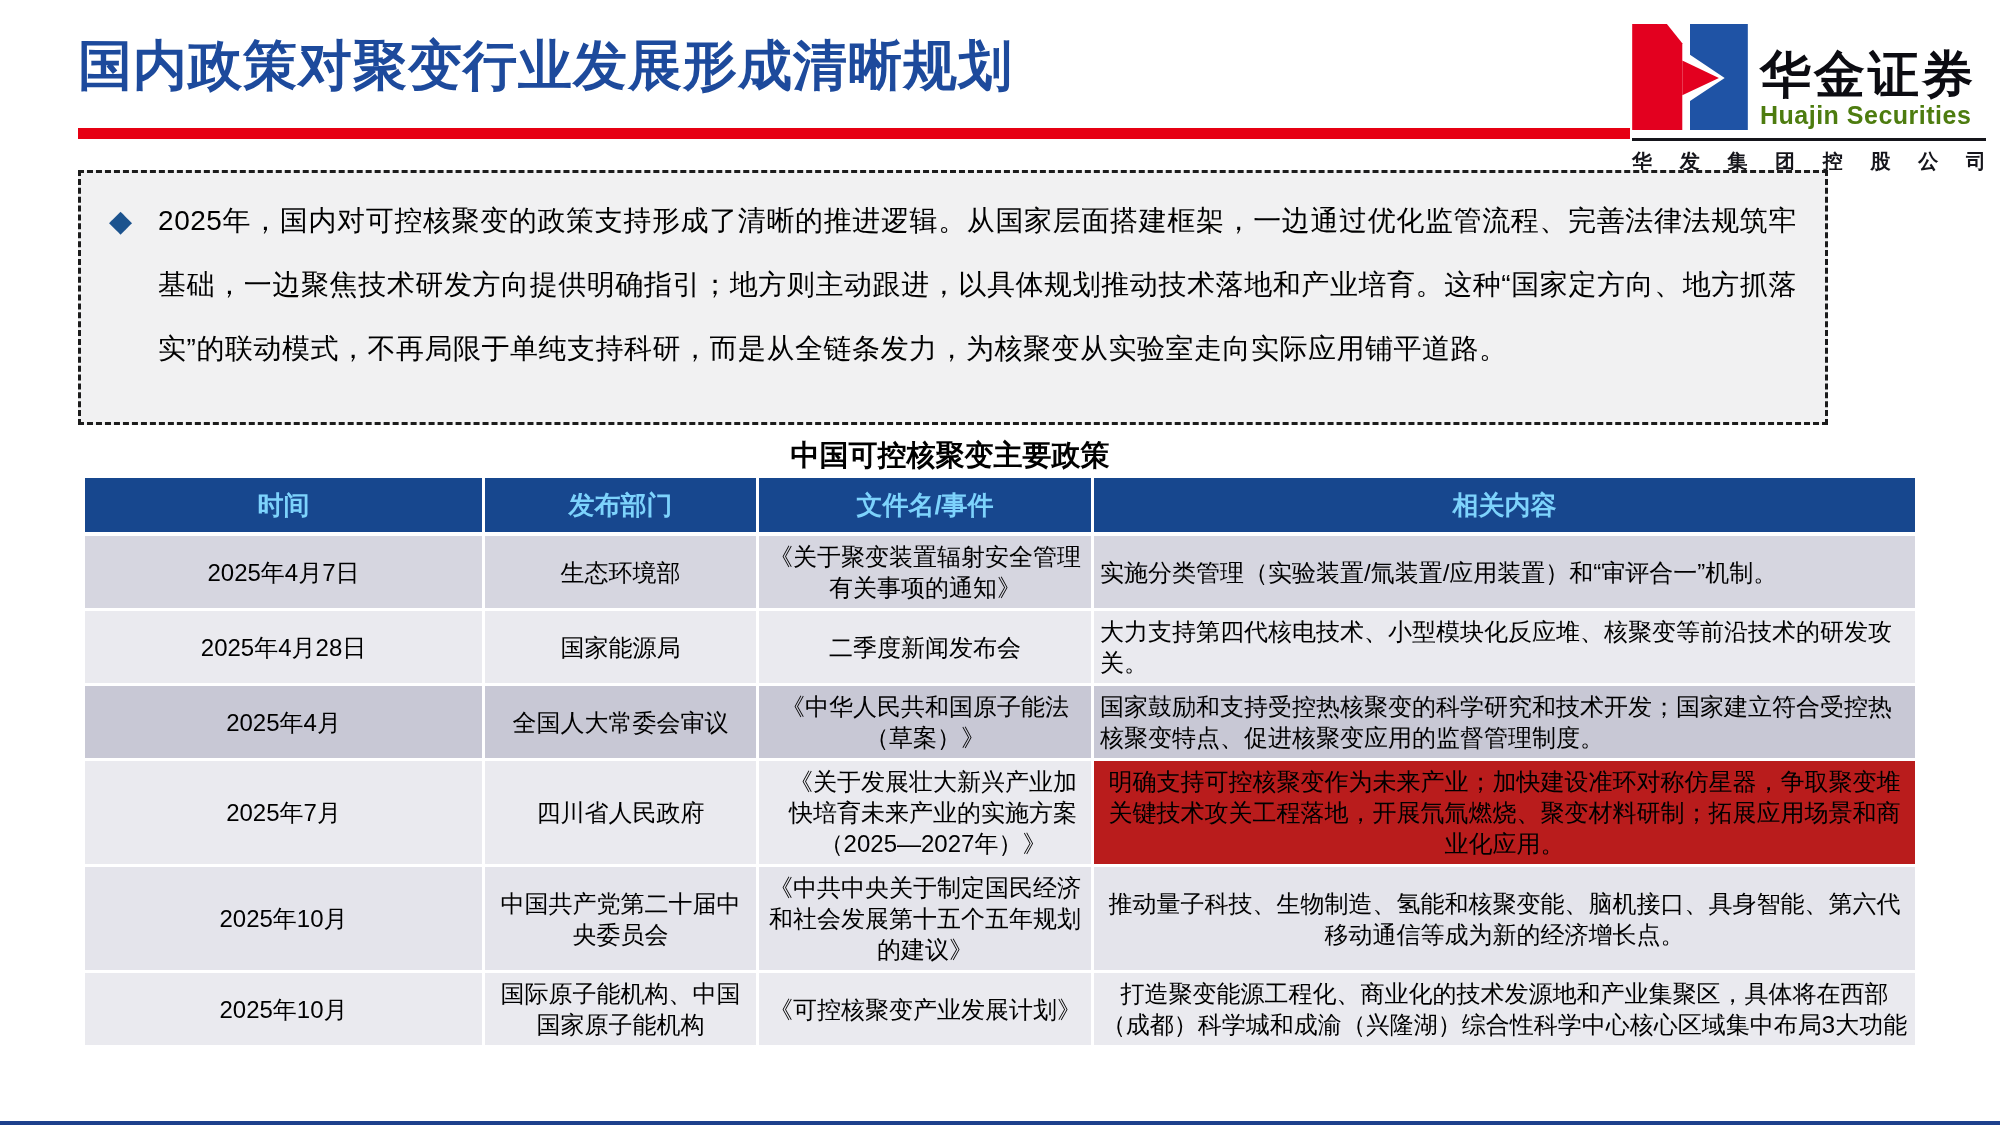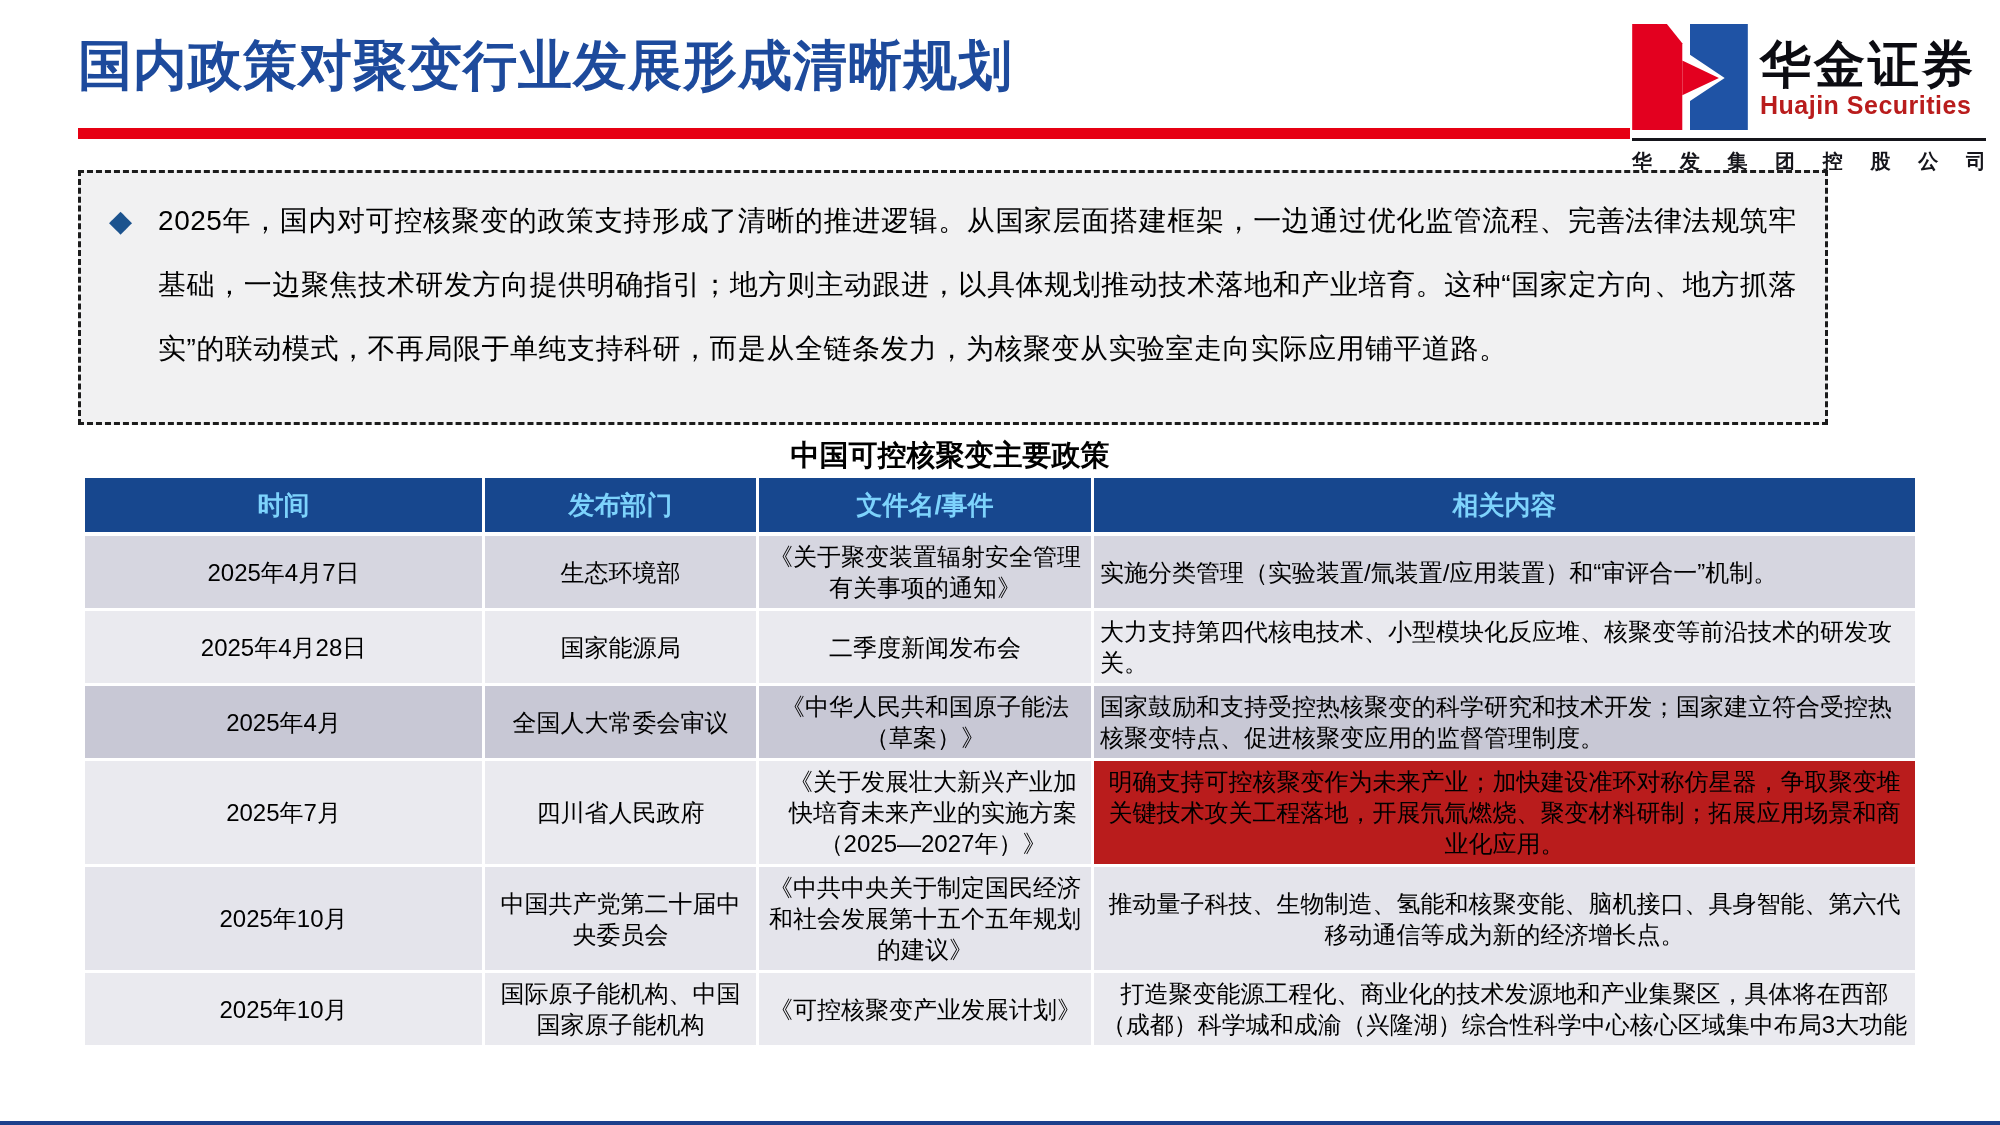--- a/index.html
+++ b/index.html
@@ -7,25 +7,25 @@
     position:relative;width:2000px;height:1125px;background:#ffffff;overflow:hidden;
     font-family:"Liberation Sans","DejaVu Sans",sans-serif;color:#000;
   }
   
   .page-title{
     position:absolute;left:78px;top:30px;width:1500px;
     font-size:54px;font-weight:900;color:#1d4a9c;letter-spacing:1px;white-space:nowrap;
   }
   .red-rule{position:absolute;left:78px;top:128px;width:1552px;height:11px;background:#e60013;}
   .logo{position:absolute;top:24px;right:14px;width:354px;}
-  .logo-top{display:flex;align-items:center;}
+  .logo-top{display:flex;align-items:flex-end;}
   .logo-mark{width:116px;height:106px;flex:0 0 auto;margin-right:12px;}
   .logo-names{display:flex;flex-direction:column;justify-content:center;padding-top:4px;}
   .logo-cn{font-size:51px;font-weight:900;color:#0c0c12;letter-spacing:3px;line-height:1.05;white-space:nowrap;}
-  .logo-en{font-size:25px;font-weight:800;color:#b91c1c;letter-spacing:0.5px;line-height:1.15;white-space:nowrap;}
+  .logo-en{font-size:25px;font-weight:800;color:#4d7c0f;letter-spacing:0.5px;line-height:1.15;white-space:nowrap;}
   .logo-rule{height:3px;background:#15151b;margin-top:8px;}
   .logo-tagline{
     margin-top:7px;font-size:20px;font-weight:800;color:#15151b;
     display:flex;justify-content:space-between;white-space:nowrap;
   }
   
   .summary-box{
     position:absolute;left:78px;top:170px;width:1750px;height:255px;box-sizing:border-box;
     background:#f1f1f2;border:3px dashed #1c1c1c;padding:16px 28px 0 16px;
   }

